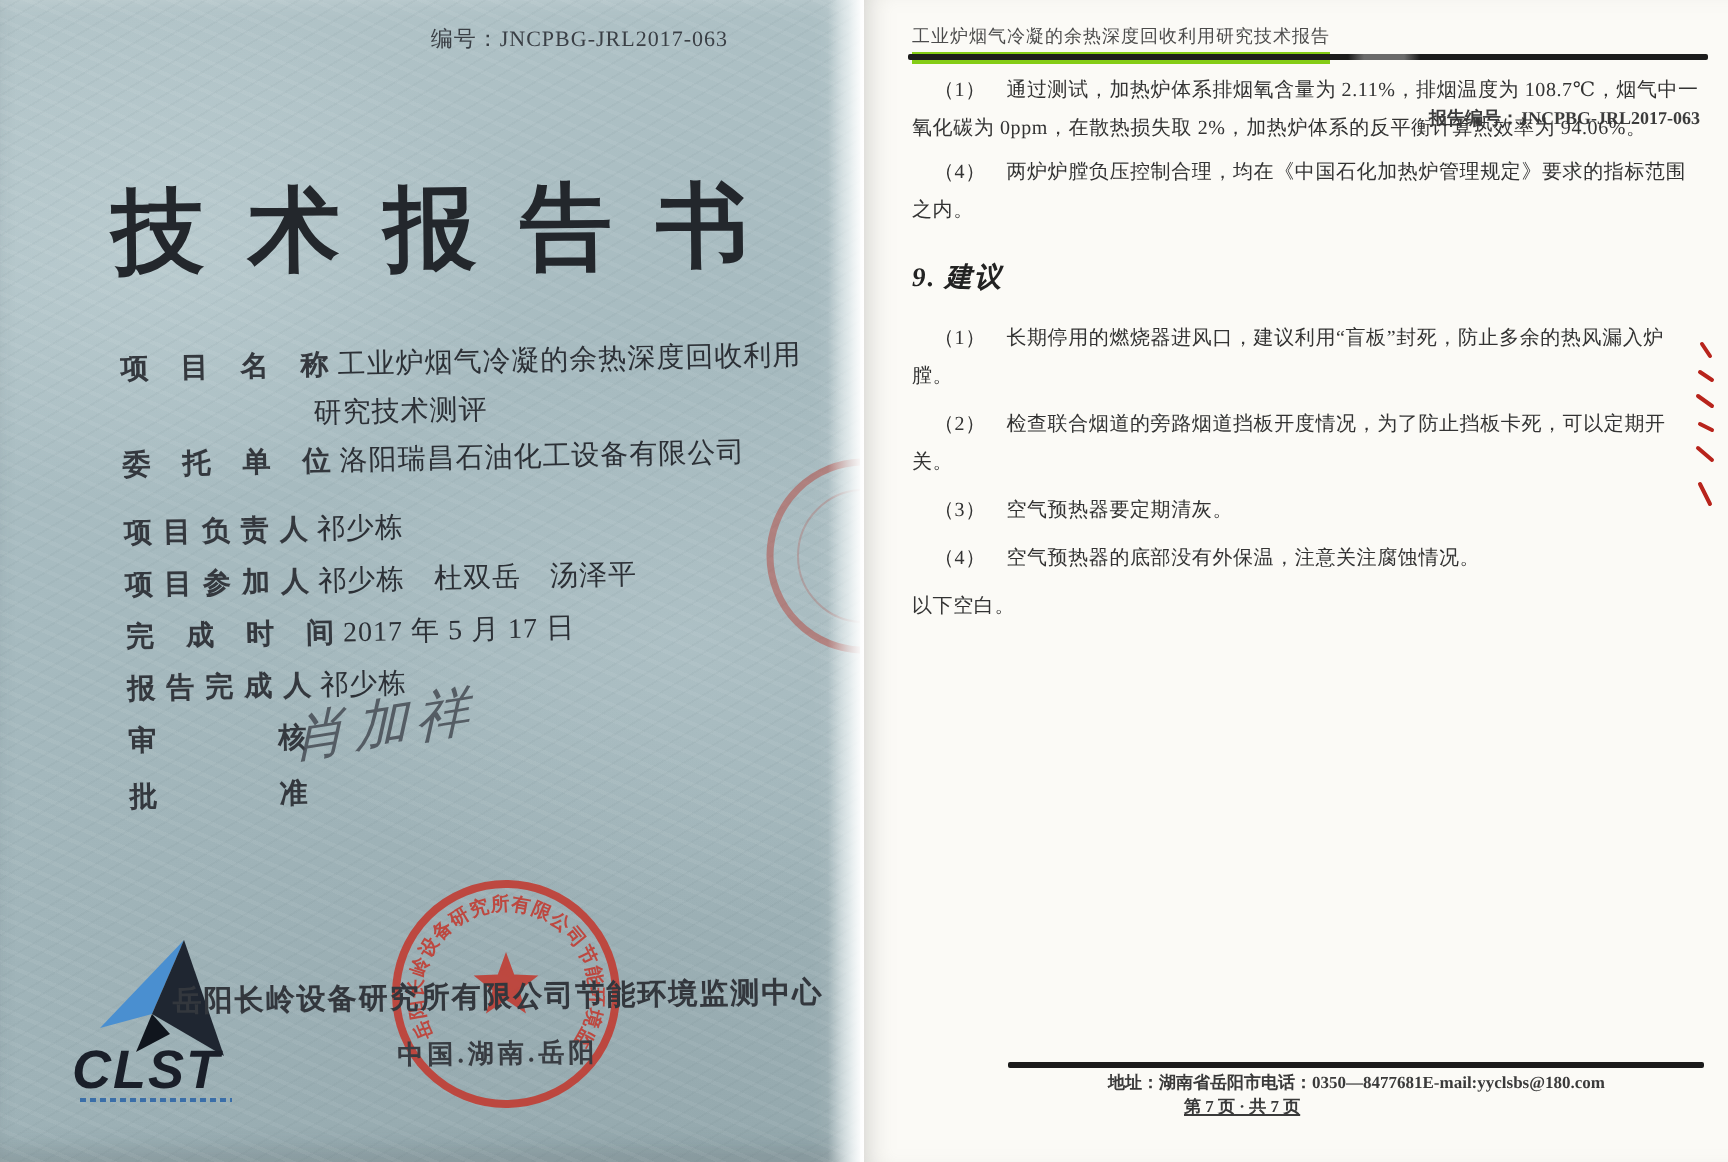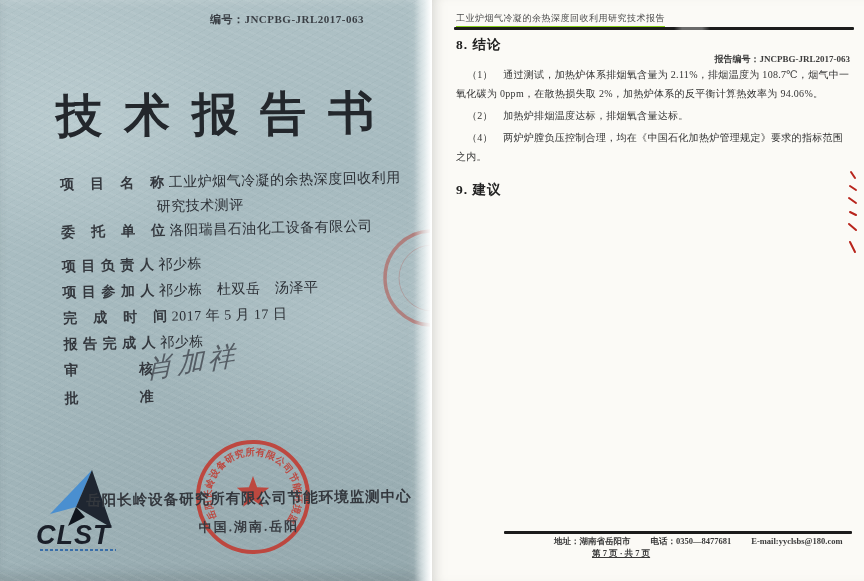--- a/index.html
+++ b/index.html
@@ -15,21 +15,21 @@
       radial-gradient(ellipse 300px 200px at 80% 55%, rgba(198,214,218,.30), rgba(0,0,0,0) 70%),
       radial-gradient(ellipse 320px 240px at 45% 85%, rgba(140,160,166,.25), rgba(0,0,0,0) 70%),
       linear-gradient(160deg,#b3c5c9 0%,#a7bbc0 40%,#9fb3b8 75%,#93a7ac 100%);
     box-shadow:inset -14px 0 18px -10px rgba(255,255,255,.85), inset 0 -10px 14px -8px rgba(60,75,80,.45);
   }
   .cover-texture{position:absolute;inset:0;pointer-events:none;
     background:
       repeating-linear-gradient(23deg, rgba(255,255,255,.05) 0 2px, rgba(0,0,0,0) 2px 7px),
       repeating-linear-gradient(-31deg, rgba(90,110,115,.05) 0 1px, rgba(0,0,0,0) 1px 6px);
   }
-  .cover-number{position:absolute;top:12px;right:66px;font-size:11px;font-weight:bold;
+  .cover-number{position:absolute;top:12px;right:66px;font-size:11px;font-weight:normal;
     letter-spacing:.5px;color:#3a3f45;}
   .cover-title{position:absolute;top:84px;left:0;width:100%;text-align:center;
     font-size:46px;font-weight:bold;color:#23272c;letter-spacing:22px;text-indent:22px;
     transform:rotate(-.6deg);}
   .fields{position:absolute;left:60px;top:172px;right:14px;transform:rotate(-1.2deg);transform-origin:left top;}
   .frow{position:absolute;left:0;white-space:nowrap;font-size:14px;}
   .frow .flabel{display:inline-block;min-width:92px;font-weight:bold;color:#34383e;letter-spacing:1px;}
   .frow .fvalue{color:#2c3036;letter-spacing:.5px;}
   .r0{top:4px;}  .r1{top:28px;padding-left:96px;}  .r2{top:52px;}
   .r3{top:86px;} .r4{top:112px;} .r5{top:138px;} .r6{top:164px;}
@@ -45,34 +45,34 @@
     font-size:13px;font-weight:bold;color:#383c42;letter-spacing:2px;transform:rotate(-.8deg);}
   .logo{position:absolute;left:30px;top:466px;}
   
   .spine{position:absolute;left:414px;top:0;width:34px;height:581px;pointer-events:none;
     background:linear-gradient(90deg, rgba(125,145,150,0) 0%, rgba(235,242,243,.7) 30%,
       #ffffff 52%, rgba(214,214,208,.55) 68%, rgba(250,250,246,0) 100%);}
   
   .report{position:absolute;left:432px;top:0;width:432px;height:581px;background:#fbfaf6;
     color:#2b2b2b;box-shadow:inset 10px 0 14px -10px rgba(150,150,145,.5);}
   .rp-header-left{position:absolute;left:24px;top:12px;font-size:9px;color:#4c4c4c;
-    border-bottom:4px solid #84cc16;padding-bottom:1px;letter-spacing:.5px;}
+    border-bottom:6px solid #84cc16;padding-bottom:1px;letter-spacing:.5px;}
   .rp-header-right{position:absolute;right:14px;top:12px;font-size:9px;font-weight:bold;color:#3c3c3c;margin-top:41px;}
   .rp-rule{position:absolute;left:22px;right:10px;top:27px;height:3px;
     background:linear-gradient(90deg,#1c1c1c 0 55%,#6a6a6a 57% 62%,#1c1c1c 64% 100%);border-radius:1px;}
   .rp-body{position:absolute;left:24px;right:14px;top:36px;}
   .rp-h{font-size:13.5px;font-weight:bold;color:#222;margin:0 0 11px 0;letter-spacing:1px;}
-  .rp-h.second{margin-top:15px;margin-bottom:12px;}
+  .rp-h.second{margin-top:15px;margin-bottom:12px;font-style:italic;}
   .rp-body p{margin:0 0 3px 0;font-size:10px;line-height:19px;text-indent:11px;
     letter-spacing:.3px;color:#333;}
   .rp-body p.closing{text-indent:0;margin-top:2px;}
   .suggest p{margin-bottom:5px;}
   .margin-note{position:absolute;right:5px;top:168px;}
   .rp-footer-line{position:absolute;left:72px;right:12px;bottom:47px;height:3px;background:#1b1b1b;border-radius:1px;}
-  .rp-footer{position:absolute;left:72px;right:12px;bottom:33px;display:flex;gap:20px;
+  .rp-footer{position:absolute;left:72px;right:12px;bottom:33px;display:flex;
     padding-left:50px;font-size:8.5px;font-weight:bold;color:#3a3a3a;white-space:nowrap;}
   .rp-page-num{position:absolute;left:160px;bottom:21px;font-size:8.5px;font-weight:bold;color:#3a3a3a;text-decoration:underline;}
 </style>
 </head>
 <body>
 
 <div class="stage">
 
   <div class="cover">
     <div class="cover-texture"></div>
@@ -148,28 +148,33 @@
   </div>
 
   <div class="spine"></div>
 
   <div class="report">
     <div class="rp-header-left">工业炉烟气冷凝的余热深度回收利用研究技术报告</div>
     <div class="rp-header-right">报告编号：JNCPBG-JRL2017-063</div>
     <div class="rp-rule"></div>
 
     <div class="rp-body">
-      <h2 class="rp-h">8. 结论</h2>
       <div class="conclude">
         <p>（1）　通过测试，加热炉体系排烟氧含量为 2.11%，排烟温度为 108.7℃，烟气中一氧化碳为 0ppm，在散热损失取 2%，加热炉体系的反平衡计算热效率为 94.06%。</p>
-        <p>（2）　加热炉排烟温度达标，排烟氧含量达标。</p>
         <p>（4）　两炉炉膛负压控制合理，均在《中国石化加热炉管理规定》要求的指标范围之内。</p>
       </div>
 
       <h2 class="rp-h second">9. 建议</h2>
+      <div class="suggest">
+        <p>（1）　长期停用的燃烧器进风口，建议利用“盲板”封死，防止多余的热风漏入炉膛。</p>
+        <p>（2）　检查联合烟道的旁路烟道挡板开度情况，为了防止挡板卡死，可以定期开关。</p>
+        <p>（3）　空气预热器要定期清灰。</p>
+        <p>（4）　空气预热器的底部没有外保温，注意关注腐蚀情况。</p>
+        <p class="closing">以下空白。</p>
+      </div>
     </div>
 
     <svg class="margin-note" width="12" height="100" viewBox="0 0 12 100">
       <path d="M4 4 l4 6 M3 18 l6 4 M2 30 l7 5 M3 44 l6 3 M2 56 l7 6 M3 74 l5 10" stroke="#b8241c" stroke-width="2" fill="none" stroke-linecap="round"></path>
     </svg>
 
     <div class="rp-footer-line"></div>
     <div class="rp-footer">
       <span>地址：湖南省岳阳市</span>
       <span>电话：0350—8477681</span>

